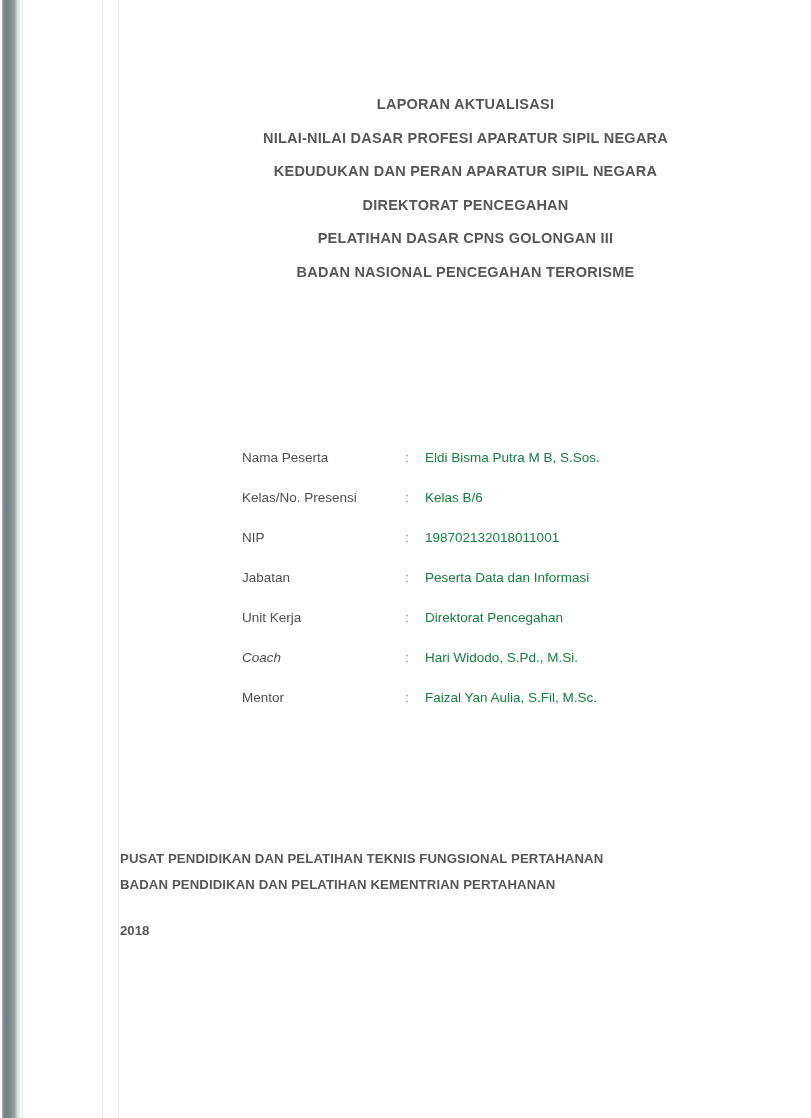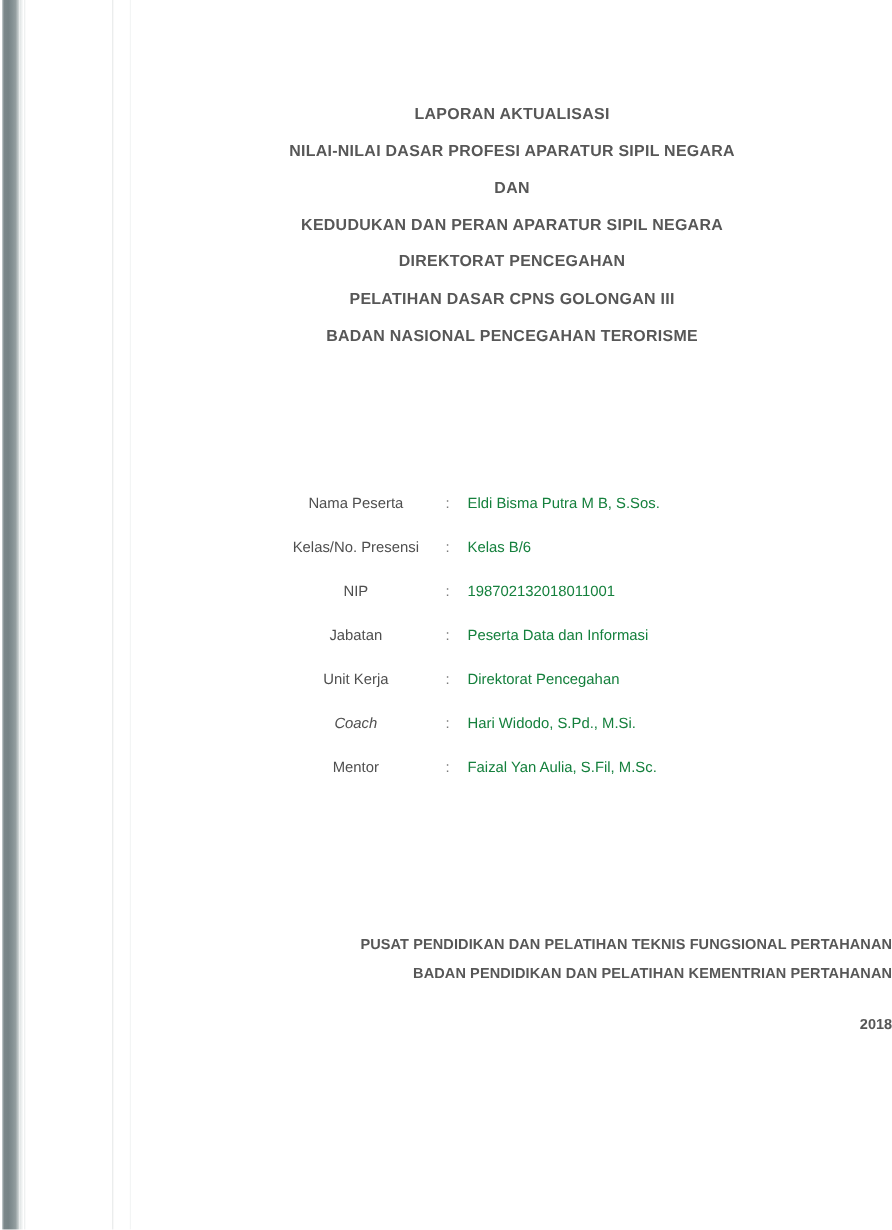--- a/index.html
+++ b/index.html
@@ -102,21 +102,20 @@
   .field-row {
     display: flex;
     align-items: baseline;
     height: 40px;
   }
   .field-label {
     width: 163px;
     flex: 0 0 163px;
     font-size: 13.5px;
     color: #4f4f4f;
-    text-align: center;
   }
   .field-label.italic {
     font-style: italic;
   }
   .field-colon {
     width: 20px;
     flex: 0 0 20px;
     font-size: 13.5px;
     color: #7b7b7b;
   }
@@ -124,21 +123,21 @@
     font-size: 13.5px;
     color: #15803d;
     white-space: nowrap;
   }
 
   .footer-block {
     position: absolute;
     top: 846px;
     left: 0;
     width: 691px;
-    text-align: right;
+    text-align: left;
   }
   .footer-line {
     font-size: 13.2px;
     font-weight: bold;
     color: #575757;
     letter-spacing: 0.1px;
     line-height: 26px;
     white-space: nowrap;
   }
   .footer-year {
@@ -158,21 +157,20 @@
   <div class="scan-band-edge"></div>
   <div class="scan-line-a"></div>
   <div class="scan-line-b"></div>
   <div class="scan-line-c"></div>
 
   <div class="sheet">
 
     <div class="title-block">
       <div class="title-line">LAPORAN AKTUALISASI</div>
       <div class="title-line">NILAI-NILAI DASAR PROFESI APARATUR SIPIL NEGARA</div>
-      <div class="title-line">DAN</div>
       <div class="title-line">KEDUDUKAN DAN PERAN APARATUR SIPIL NEGARA</div>
       <div class="title-line">DIREKTORAT PENCEGAHAN</div>
       <div class="title-line">PELATIHAN DASAR CPNS GOLONGAN III</div>
       <div class="title-line">BADAN NASIONAL PENCEGAHAN TERORISME</div>
     </div>
 
     <div class="fields">
 
       <div class="field-row">
         <div class="field-label">Nama Peserta</div>

